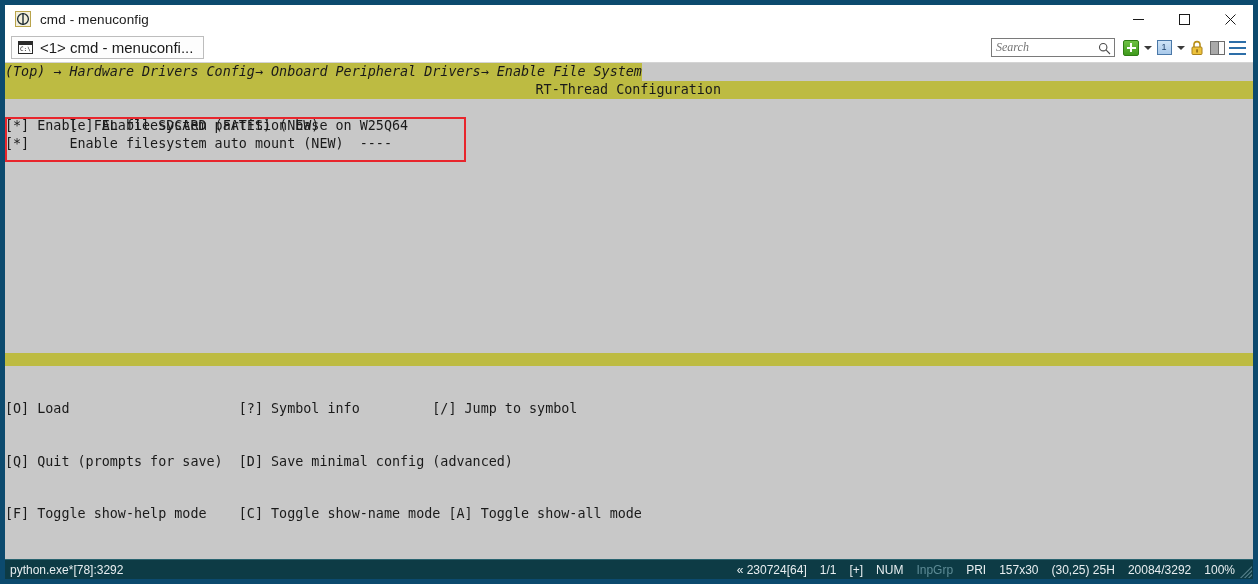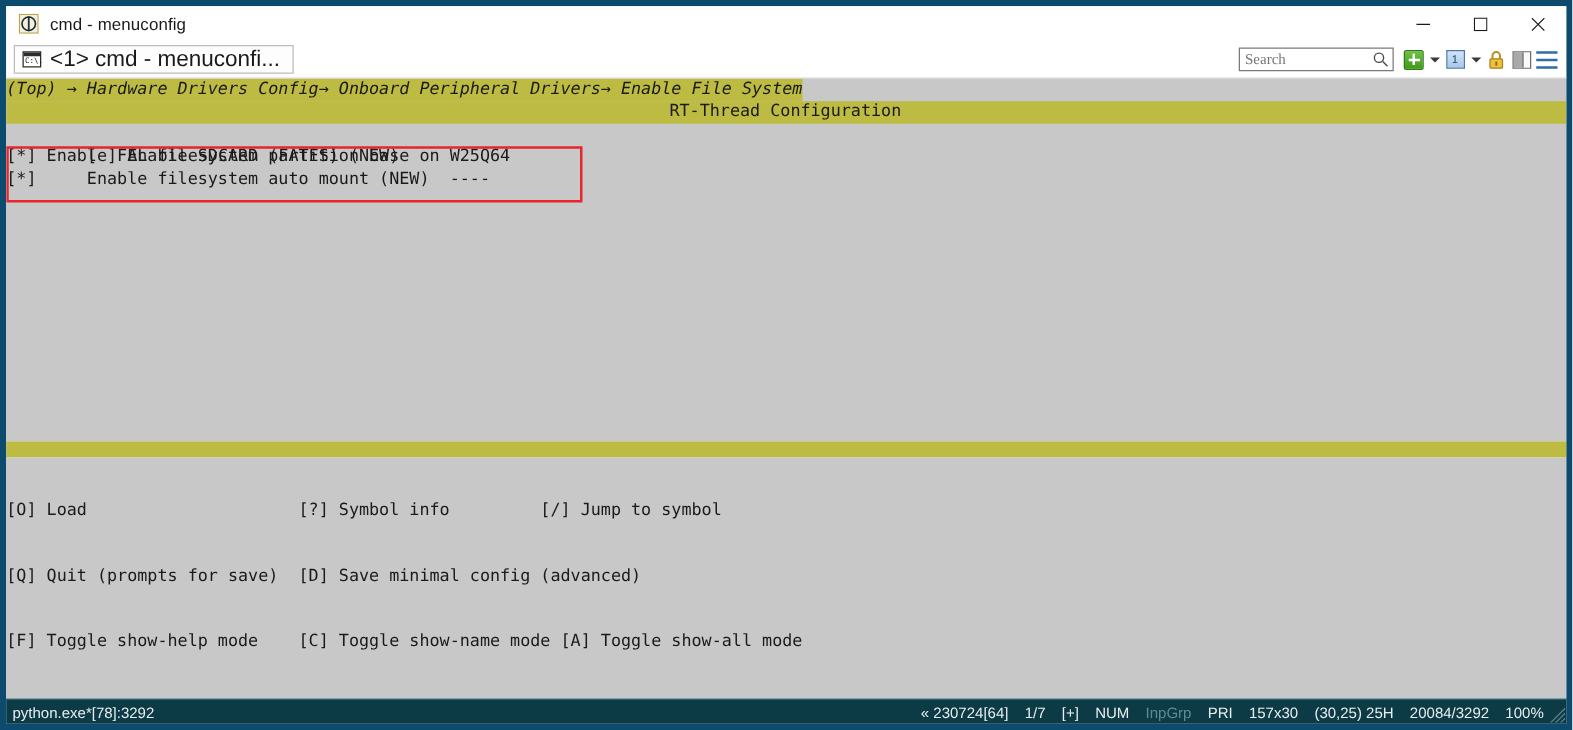--- a/index.html
+++ b/index.html
@@ -106,21 +106,21 @@
   .tab-icon .cmdtxt {
     position: absolute;
     left: 1px;
     top: 3px;
     font-family: "DejaVu Sans Mono", monospace;
     font-size: 6px;
     line-height: 8px;
     color: #111;
   }
   .tab-label {
-    font-size: 18px;
+    font-size: 15px;
     color: #1a1a1a;
     white-space: nowrap;
   }
 
   .toolbar {
     position: absolute;
     right: 6px;
     top: 0;
     height: 29px;
     display: flex;
@@ -135,20 +135,21 @@
     display: flex;
     align-items: center;
     box-sizing: border-box;
     margin-right: 6px;
     position: relative;
   }
   .searchbox input {
     border: 0;
     outline: 0;
     font-family: "Liberation Serif", serif;
+    font-style: italic;
     font-size: 12px;
     color: #a16207;
     padding: 0 4px;
     width: 100px;
     background: transparent;
   }
   .search-mag {
     position: absolute;
     right: 3px;
     top: 2px;
@@ -436,21 +437,21 @@
   <div class="help-block">
     <div class="help-row">[O] Load                     [?] Symbol info         [/] Jump to symbol</div>
     <div class="help-row">[Q] Quit (prompts for save)  [D] Save minimal config (advanced)</div>
     <div class="help-row">[F] Toggle show-help mode    [C] Toggle show-name mode [A] Toggle show-all mode</div>
   </div>
 
   <div class="statusbar">
     <div class="status-left">python.exe*[78]:3292</div>
     <div class="status-right">
       <span>« 230724[64]</span>
-      <span>1/7</span>
+      <span>1/1</span>
       <span>[+]</span>
       <span>NUM</span>
       <span class="status-dim">InpGrp</span>
       <span>PRI</span>
       <span>157x30</span>
       <span>(30,25) 25H</span>
       <span>20084/3292</span>
       <span>100%</span>
     </div>
     <div class="grip">

